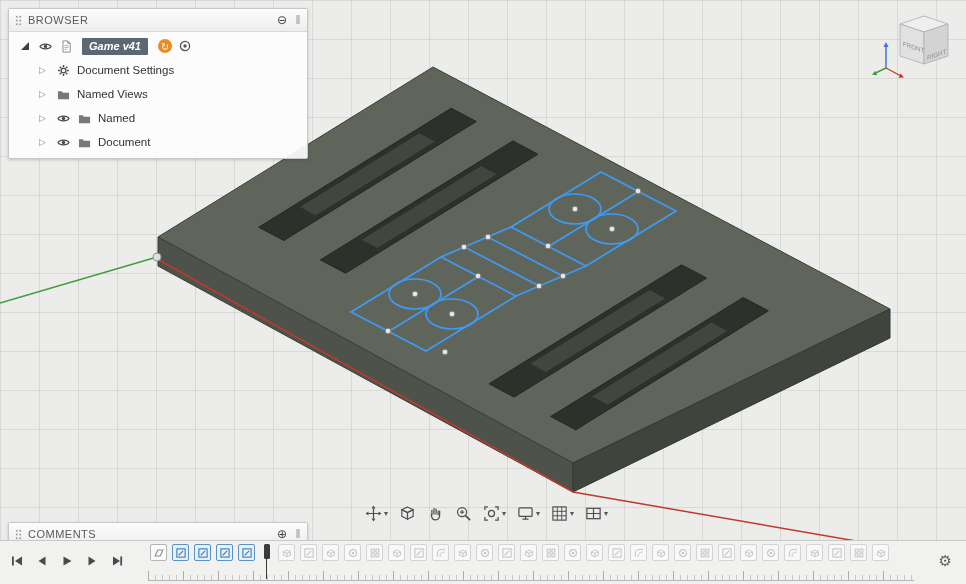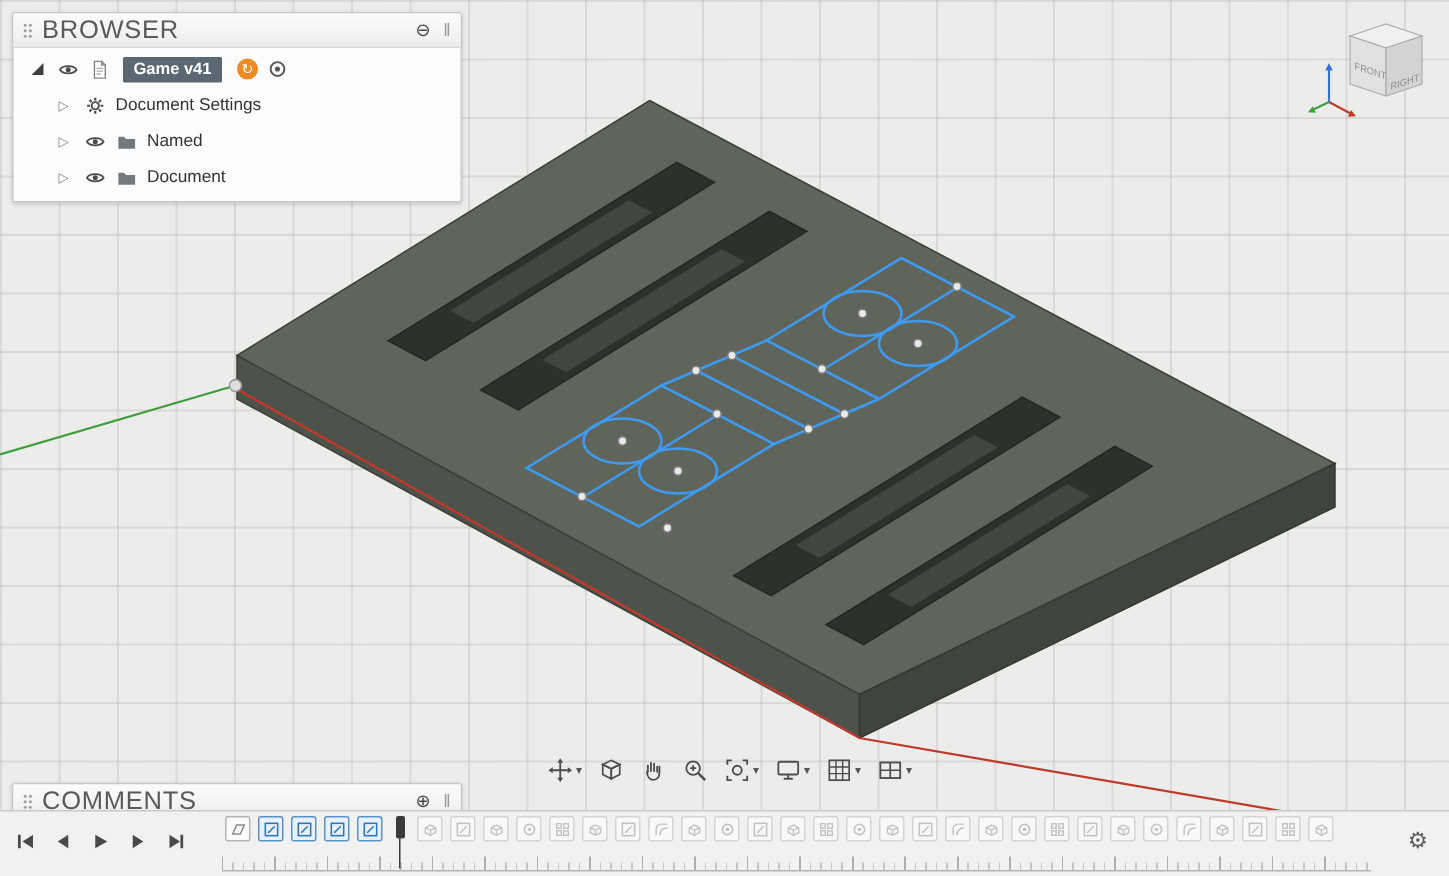--- a/index.html
+++ b/index.html
@@ -12,38 +12,38 @@
       linear-gradient(to right, rgba(185,185,182,.38) 1px, transparent 1px),
       linear-gradient(to bottom, rgba(185,185,182,.38) 1px, transparent 1px);
     background-size:39px 39px;}
   svg.scene{position:absolute;left:0;top:0;display:block;}
 
   
   .panel{position:absolute;background:rgba(253,253,253,.92);border:1px solid #c7c7c7;
     border-radius:2px;box-shadow:0 1px 3px rgba(0,0,0,.18);}
   .panel-header{height:22px;display:flex;align-items:center;padding:0 6px;
     background:linear-gradient(#fcfcfc,#ededec);border-bottom:1px solid #d8d8d8;
-    color:#5a5a5a;font-size:17px;letter-spacing:.5px;}
+    color:#5a5a5a;font-size:11px;letter-spacing:.5px;}
   .ph-title{flex:1;margin-left:6px;}
   .hd-btn,.hd-bar{color:#444;font-size:12px;margin-left:8px;cursor:default;}
   .hd-collapse::before{content:"⊖";}
   .hd-expand::before{content:"⊕";}
   .hd-bar{color:#9a9a9a;}
   .hd-bar::before{content:"‖";}
   .grip{width:7px;height:11px;}
 
   .browser{left:8px;top:8px;width:298px;}
   .comments{left:8px;top:522px;width:298px;}
   .comments .panel-header{border-bottom:none;}
 
   
   .tree{padding:2px 0 4px;}
   .tree-row{height:24px;display:flex;align-items:center;gap:6px;padding-left:30px;
     font-size:11.5px;color:#333;}
-  .tree-row.root{padding-left:12px;}
+  .tree-row.root{padding-left:12px;font-style:italic;}
   .expander{width:11px;color:#8a8a8a;font-size:9px;line-height:1;}
   .expander::before{content:"▷";}
   .root-expander{width:0;height:0;border-left:8px solid transparent;
     border-bottom:8px solid #3f3f3f;margin-right:3px;}
   .slot{width:15px;display:flex;justify-content:center;}
   .ic{display:block;width:13px;height:13px;color:#4a4a4a;}
   .ic.dim{color:#bcbcbc;}
   .icon-slot{color:#5a6a74;}
   .row-label{white-space:nowrap;}
   .root-chip{background:#5b6874;color:#fff;font-weight:bold;font-size:11px;
@@ -344,20 +344,30 @@
     <span class="expander"></span>
 
     <span class="slot icon-slot">
             <svg class="ic">
               <use href="#sym-gear"></use>
             </svg>
           </span>
     <span class="row-label">Document Settings</span>
   </div>
 
+  <div class="tree-row">
+    <span class="expander"></span>
+
+    <span class="slot icon-slot">
+            <svg class="ic">
+              <use href="#sym-folder"></use>
+            </svg>
+          </span>
+    <span class="row-label">Named Views</span>
+  </div>
 
 
 
   <div class="tree-row">
     <span class="expander"></span>
     <span class="slot eye-slot">
             <svg class="ic">
               <use href="#sym-eye"></use>
             </svg>
           </span>

